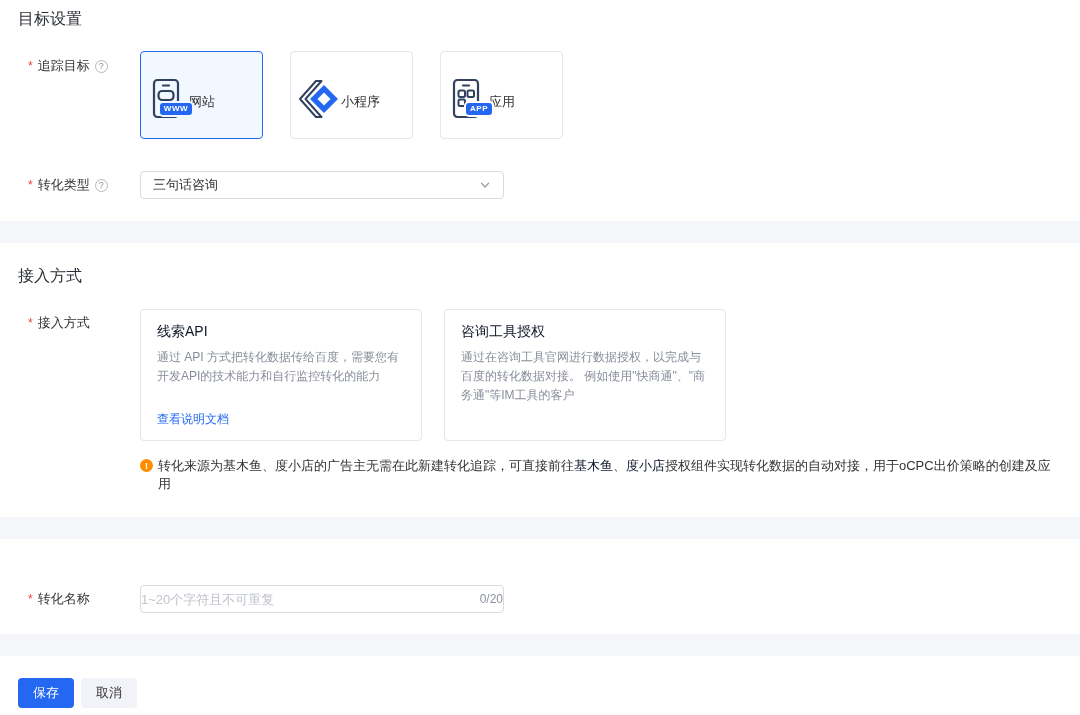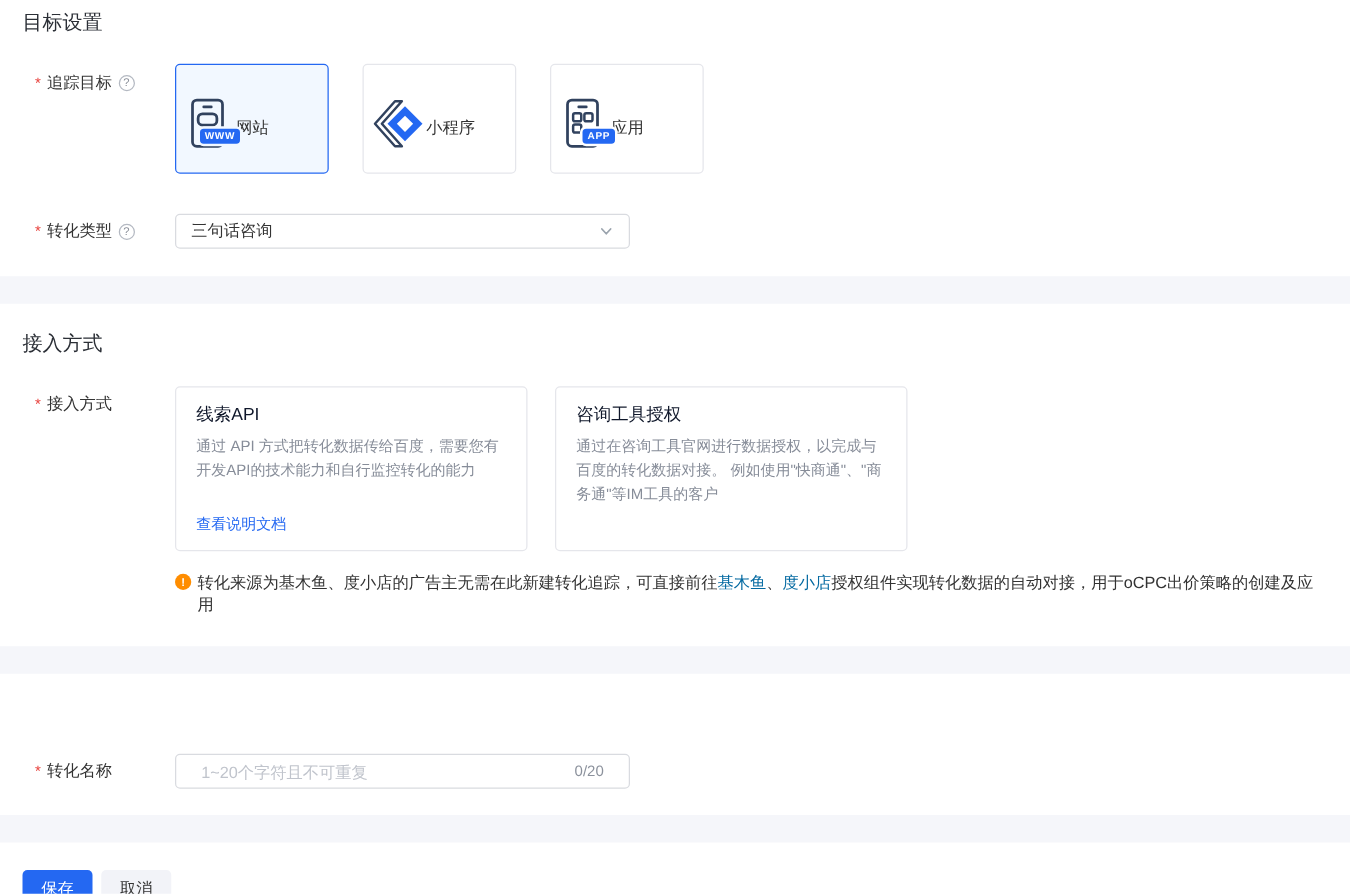--- a/index.html
+++ b/index.html
@@ -42,25 +42,25 @@
   .method-desc { font-size:12px; color:#878d99; line-height:19px; }
   .method-link { display:inline-block; font-size:12px; color:#2468F2; margin-top:25px;
     text-decoration:none; cursor:pointer; }
 
   .notice { margin-left:122px; margin-top:16px; font-size:13px; color:#333;
     display:flex; align-items:flex-start; line-height:18px; }
   .warn-icon { flex:0 0 13px; width:13px; height:13px; border-radius:50%;
     background:#ff8d00; color:#fff; font-size:9px; font-weight:bold;
     display:inline-flex; align-items:center; justify-content:center;
     margin-right:5px; margin-top:2px; }
-  .notice a { color:#0369a1; text-decoration:none; cursor:pointer;margin-top:22px; }
+  .notice a { color:#0f172a; text-decoration:none; cursor:pointer;margin-top:22px; }
 
   
   .input-box { width:364px; height:28px; border:1px solid #d9dbe0; border-radius:4px;
-    display:flex; align-items:center; padding:0 20px; background:#fff; }
+    display:flex; align-items:center; padding:0 0; background:#fff; }
   .input-box input { flex:1; border:none; outline:none; font-size:13px; color:#333;
     font-family:inherit; background:transparent; }
   .input-box input::placeholder { color:#c0c4cc; }
   .char-count { font-size:12px; color:#8b919c; margin-left:8px; }
 
   
   .footer-btns { display:flex; gap:7px; padding:0 18px; }
   .btn { height:30px; padding:0 15px; border-radius:4px; font-size:13px;
     display:inline-flex; align-items:center; justify-content:center;
     border:none; cursor:pointer; font-family:inherit; }
@@ -162,21 +162,21 @@
   <div class="notice" style="margin-bottom:24px;">
     <span class="warn-icon">!</span>
     <span><span>转化来源为基木鱼、度小店的广告主无需在此新建转化追踪，可直接前往</span><a>基木鱼</a><span>、</span><a>度小店</a><span>授权组件实现转化数据的自动对接，用于oCPC出价策略的创建及应用</span></span>
   </div>
 </div>
 
 <div class="divider"></div>
 
 <div class="section" style="padding-top:22px;">
 
-  <div class="form-row" style="margin-top:42px; align-items:center; padding-bottom:21px;">
+  <div class="form-row" style="margin-top:24px; align-items:center; padding-bottom:21px;">
     <div class="form-label">
       <span class="req">*</span><span>转化名称</span>
     </div>
     <div class="input-box">
       <input type="text" placeholder="1~20个字符且不可重复" style="">
       <span class="char-count">0/20</span>
     </div>
   </div>
 </div>
 

